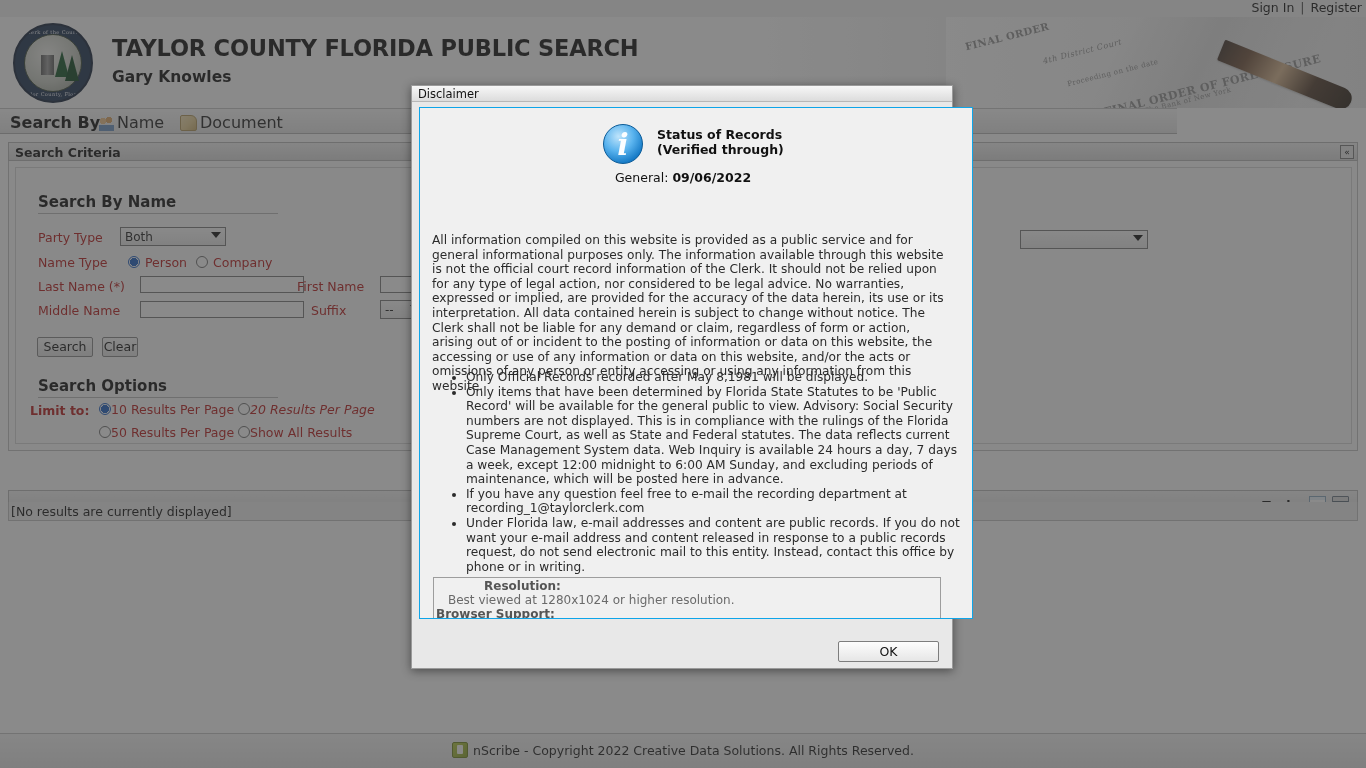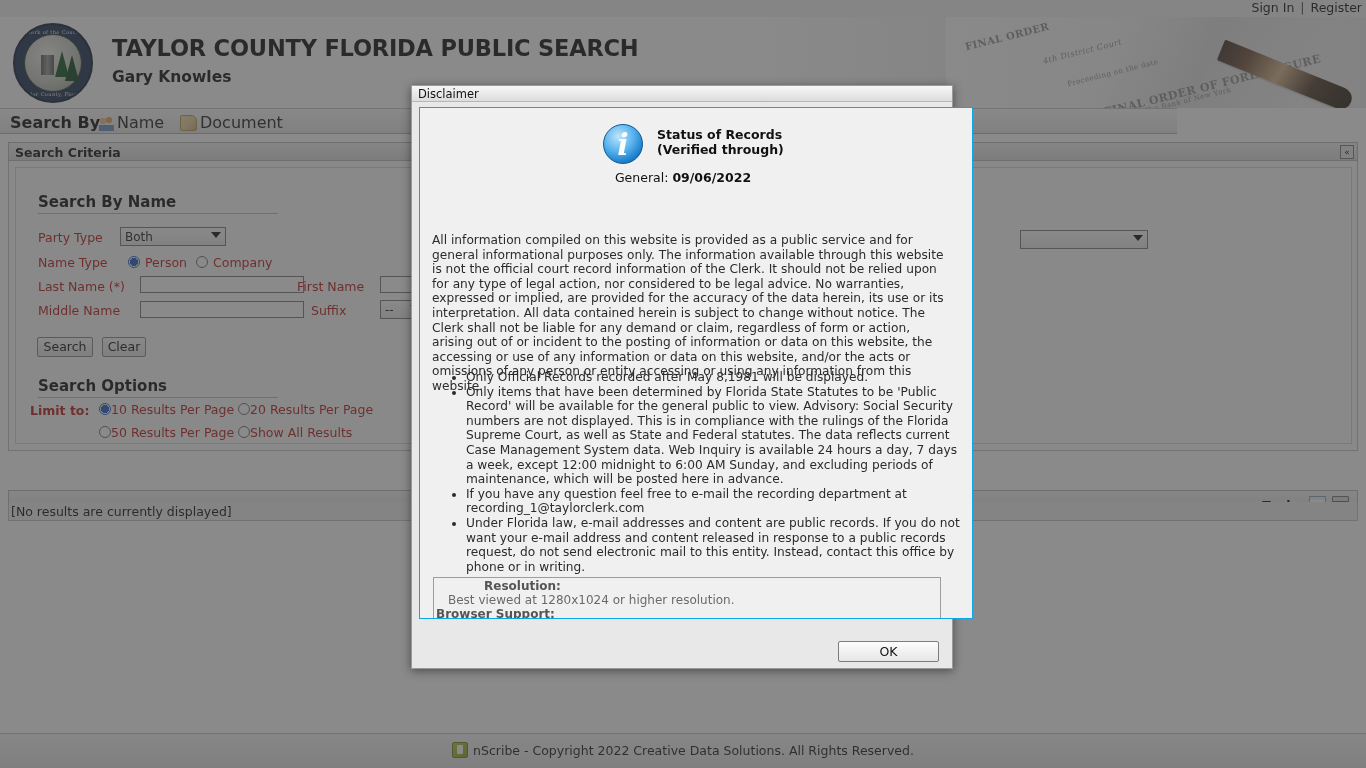--- a/index.html
+++ b/index.html
@@ -388,29 +388,29 @@
         <span class="v">--</span>
         <span class="arr"></span>
       </span>
 
       <span class="selbox" style="left:1004px; top:62px; width:128px;">
         <span class="v"></span>
         <span class="arr"></span>
       </span>
 
       <span class="btn" style="left:21px; top:169px; width:56px;">Search</span>
-      <span class="btn" style="left:86px; top:169px; width:44px;text-align:center;">Clear</span>
+      <span class="btn" style="left:86px; top:169px; width:36px;text-align:center;">Clear</span>
 
       <div class="group-title" id="g-opts">Search Options</div>
 
       <span class="frm-label" style="left:14px; top:235px; font-weight:bold;">Limit to:</span>
       <span class="radio on" style="left:83px; top:235px;"></span>
       <span class="frm-label" style="left:95px; top:234px;">10 Results Per Page</span>
       <span class="radio" style="left:222px; top:235px;"></span>
-      <span class="frm-label" style="left:234px; top:234px;">20 Results Per Page</span>
+      <span class="frm-label" style="left:234px; top:234px;font-style:italic;">20 Results Per Page</span>
       <span class="radio" style="left:83px; top:258px;"></span>
       <span class="frm-label" style="left:95px; top:257px;">50 Results Per Page</span>
       <span class="radio" style="left:222px; top:258px;"></span>
       <span class="frm-label" style="left:234px; top:257px;">Show All Results</span>
     </div>
   </div>
 
   <div class="sect-head" id="results-head">
     <span class="t"></span>
     <span class="tools">

